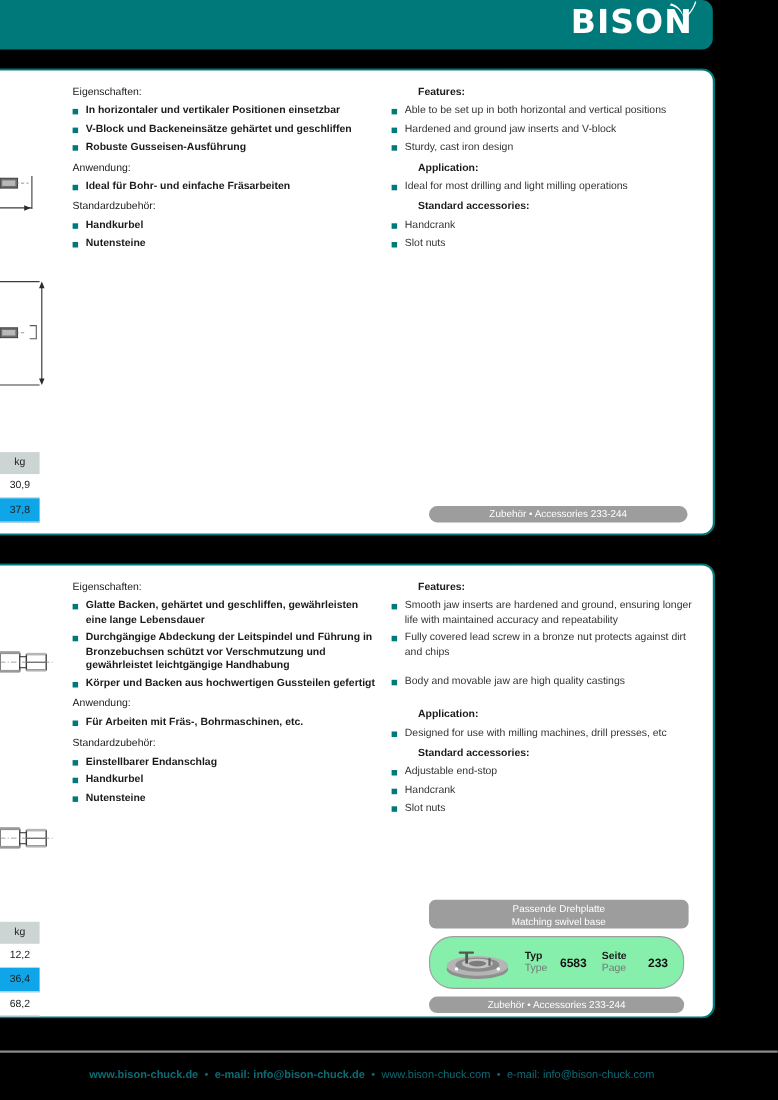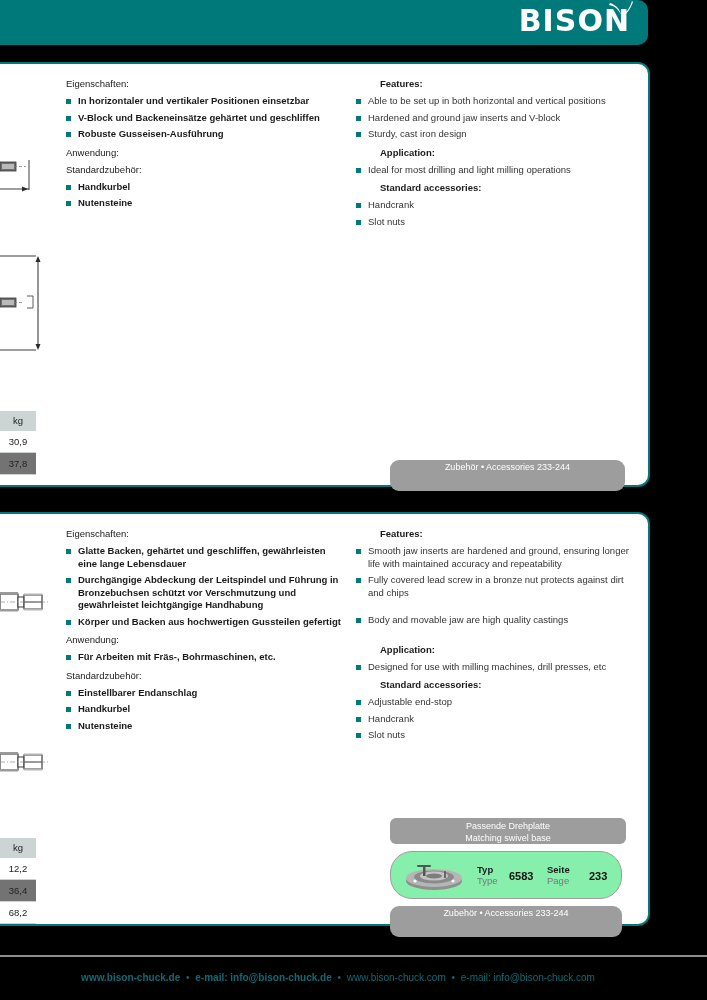--- a/index.html
+++ b/index.html
@@ -70,21 +70,21 @@
 
   
   .pill{
     position:absolute;
     background:#9d9d9d;
     border-radius:9px;
     color:#ffffff;
     font-size:9px;
     text-align:center;
     line-height:14px;
-    height:31px;
+    height:15px;
   }
   #pill1{left:390px;top:460px;width:235px;}
   #pill2{left:390px;top:906px;width:232px;}
 
   
   .swivel-head{
     position:absolute;left:390px;top:818px;width:236px;height:26px;
     background:#9d9d9d;border-radius:6px;color:#ffffff;
     font-size:9px;text-align:center;line-height:12px;padding-top:2px;
     box-sizing:border-box;
@@ -103,21 +103,21 @@
   .sw-val{position:absolute;font-size:11px;font-weight:bold;color:#111;}
 
   
   .tbl{position:absolute;left:0;width:36px;font-size:9.5px;}
   .tbl .th{
     background:#ccd4d4;height:20px;line-height:20px;text-align:center;
     color:#222;
   }
   .tbl .td{height:21px;line-height:21px;text-align:center;color:#222;
      border-bottom:0.5px solid #c9d2d2;}
-  .tbl .td.alt{background:#737373;}
+  .tbl .td.alt{background:#0ea5e9;}
   #tbl1{top:411px;}
   #tbl2{top:838px;}
 
   
   .draw{position:absolute;left:0;}
 
   
   .foot-rule{
     position:absolute;left:0;top:955px;width:707px;height:2px;background:#8d8d8d;
   }
@@ -146,20 +146,23 @@
   <div class="card" id="card1">
 
     <div class="col col-de de">
       <p class="sec-title">Eigenschaften:</p>
       <ul class="blist">
         <li>In horizontaler und vertikaler Positionen einsetzbar</li>
         <li>V-Block und Backeneinsätze gehärtet und geschliffen</li>
         <li>Robuste Gusseisen-Ausführung</li>
       </ul>
       <p class="sec-title">Anwendung:</p>
+      <ul class="blist">
+        <li>Ideal für Bohr- und einfache Fräsarbeiten</li>
+      </ul>
       <p class="sec-title">Standardzubehör:</p>
       <ul class="blist">
         <li>Handkurbel</li>
         <li>Nutensteine</li>
       </ul>
     </div>
 
     <div class="col col-en en">
       <p class="sec-title bold">Features:</p>
       <ul class="blist">

